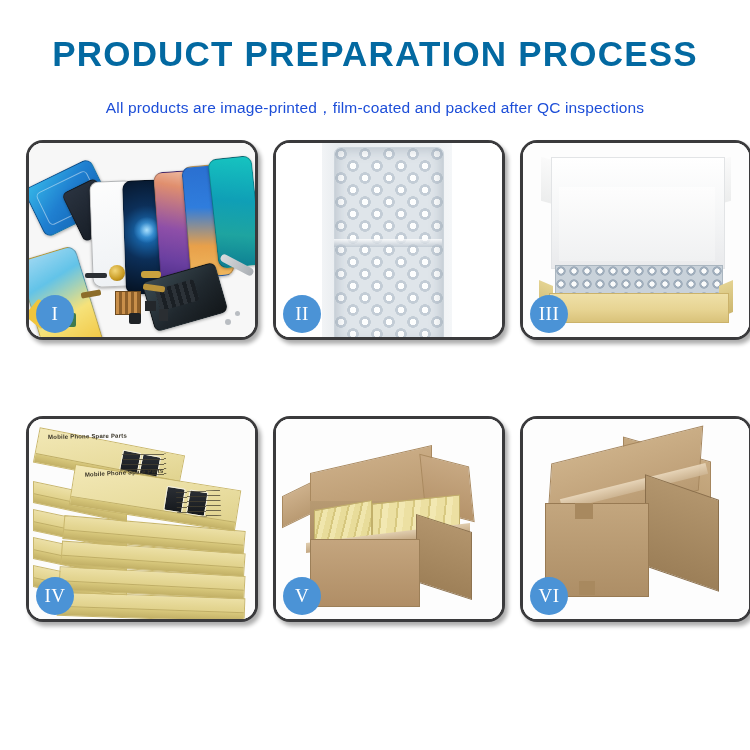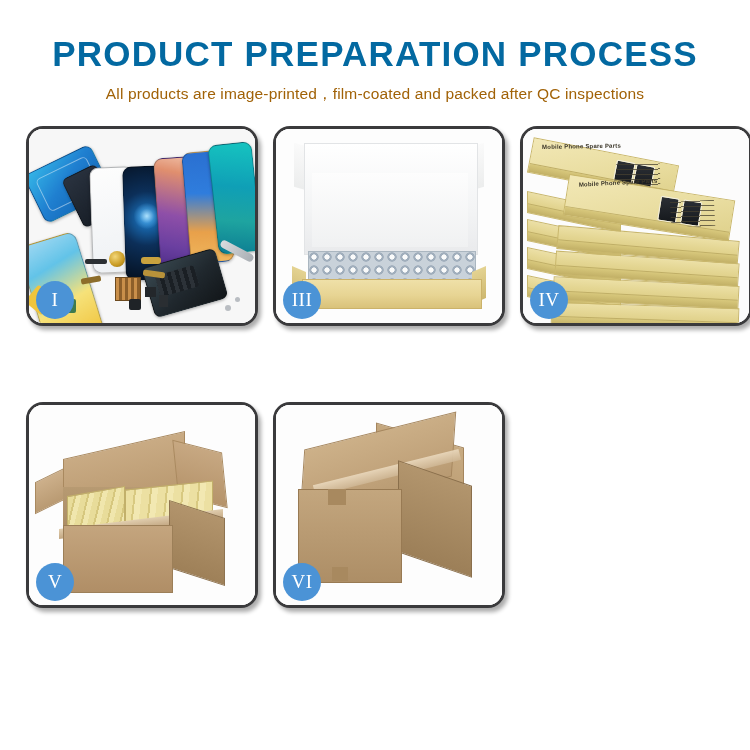--- a/index.html
+++ b/index.html
@@ -19,24 +19,24 @@
   .header { padding-top: 36px; text-align: center; }
   .title {
     font-size: 35px;
     font-weight: 700;
     letter-spacing: 1.2px;
     color: #0369a1;
     line-height: 1;
     white-space: nowrap;
   }
   .subtitle {
-    margin-top: 13px;
+    margin-top: 27px;
     font-size: 15.5px;
     font-weight: 400;
-    color: #a16207;
+    color: #1d4ed8;
     letter-spacing: 0.15px;
     white-space: nowrap;
   }
 
   
   .grid {
     margin: 21px auto 0 auto;
     width: 726px;
     display: grid;
     grid-template-columns: repeat(3, 232px);
@@ -397,20 +397,29 @@
       <div class="part pt-blk2"></div>
       <div class="part pt-blk3"></div>
       <div class="part pt-green"></div>
       <div class="part pt-yellow"></div>
       <div class="part pt-screw1"></div>
       <div class="part pt-screw2"></div>
     </div>
     <div class="badge">I</div>
   </div>
 
+  <div class="panel p2">
+    <div class="panel-media">
+      <div class="p2-bg"></div>
+      <div class="bw-sheet"></div>
+      <div class="bw-core"></div>
+      <div class="bw-fold"></div>
+    </div>
+    <div class="badge">II</div>
+  </div>
 
   <div class="panel p3">
     <div class="panel-media">
       <div class="p3-bg"></div>
       <div class="b3-lid-flapL"></div>
       <div class="b3-lid-flapR"></div>
       <div class="b3-lid"></div>
       <div class="b3-foam"></div>
       <div class="b3-bubbles"></div>
       <div class="b3-sideL"></div>

